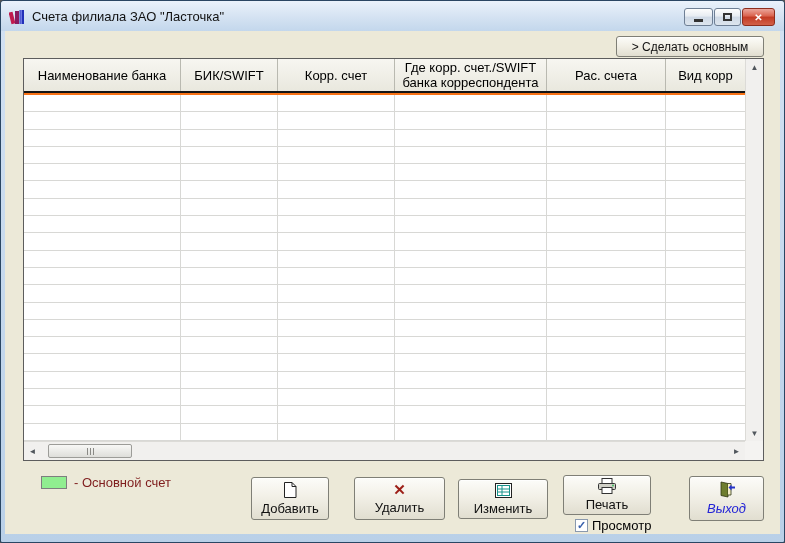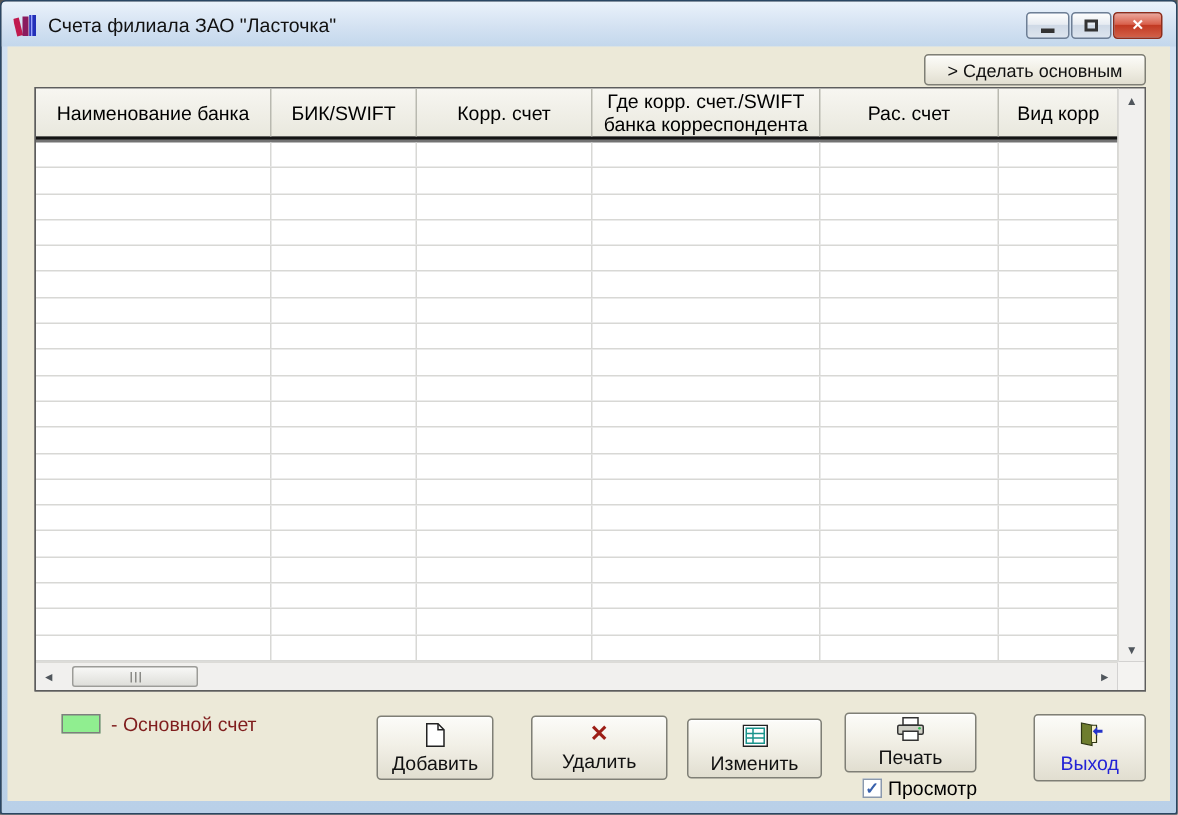--- a/index.html
+++ b/index.html
@@ -52,21 +52,21 @@
     display:flex; flex-direction:column; align-items:center; justify-content:center;
     box-shadow:0 1px 0 rgba(255,255,255,.7) inset;
   }
   .btn .ic{ margin-bottom:3px; line-height:1; }
 
   .make-primary{ left:611px; top:5px; width:148px; height:21px; font-size:12px; flex-direction:row; }
 
   
   .table{
     position:absolute; left:18px; top:27px; width:741px; height:403px;
-    background:#737373; border:1px solid #5d5d5d;
+    background:#f97316; border:1px solid #5d5d5d;
   }
   .thead{
     position:absolute; left:0; top:0; right:18px; height:34px;
     display:flex; background:linear-gradient(#f7f6f1,#e9e8de);
     border-bottom:2px solid #141414;
   }
   .hcell{
     display:flex; align-items:center; justify-content:center; text-align:center;
     font-size:13px; line-height:15px; color:#000;
     border-right:1px solid #b9b9b0; padding:0 2px; overflow:hidden;
@@ -109,21 +109,21 @@
   .legend{ position:absolute; left:36px; top:444px; display:flex; align-items:center; }
   .swatch{ width:26px; height:13px; border:1px solid #7e7e7e; margin-right:7px; }
   .legend-text{ font-size:13px; color:#7f1d1d; }
 
   
   .btn-add   { left:246px; top:446px; width:78px; height:43px; }
   .btn-del   { left:349px; top:446px; width:91px; height:43px; }
   .btn-edit  { left:453px; top:448px; width:90px; height:40px; }
   .btn-print { left:558px; top:444px; width:88px; height:40px; }
   .btn-exit  { left:684px; top:445px; width:75px; height:45px; }
-  .btn-exit .lbl{ color:#2323d6; }
+  .btn-exit .lbl{ color:#2323d6;font-style:italic; }
   .x-icon{ color:#9c1d15; font-size:15px; font-weight:bold; }
 
   .preview{ position:absolute; left:570px; top:487px; display:flex; align-items:center; cursor:pointer; }
   .checkbox{
     width:13px; height:13px; border:1px solid #8a99ad; background:#fff;
     display:flex; align-items:center; justify-content:center;
     font-size:11px; font-weight:bold; color:#3a62ad; margin-right:4px;
   }
   .preview-label{ font-size:13px; color:#000; }
 </style>
@@ -158,21 +158,21 @@
     <div class="btn make-primary">
       <span>&gt; Сделать основным</span>
     </div>
 
     <div class="table">
       <div class="thead">
           <div class="hcell c0">Наименование банка</div>
           <div class="hcell c1">БИК/SWIFT</div>
           <div class="hcell c2">Корр. счет</div>
           <div class="hcell c3">Где корр. счет./SWIFT банка корреспондента</div>
-          <div class="hcell c4">Рас. счет</div>
+          <div class="hcell c4">Рас. счета</div>
           <div class="hcell c5">Вид корр</div>
         </div>
       <div class="tbody">
           <div class="trow">
             <div class="tcell c0"></div>
             <div class="tcell c1"></div>
             <div class="tcell c2"></div>
             <div class="tcell c3"></div>
             <div class="tcell c4"></div>
             <div class="tcell c5"></div>

